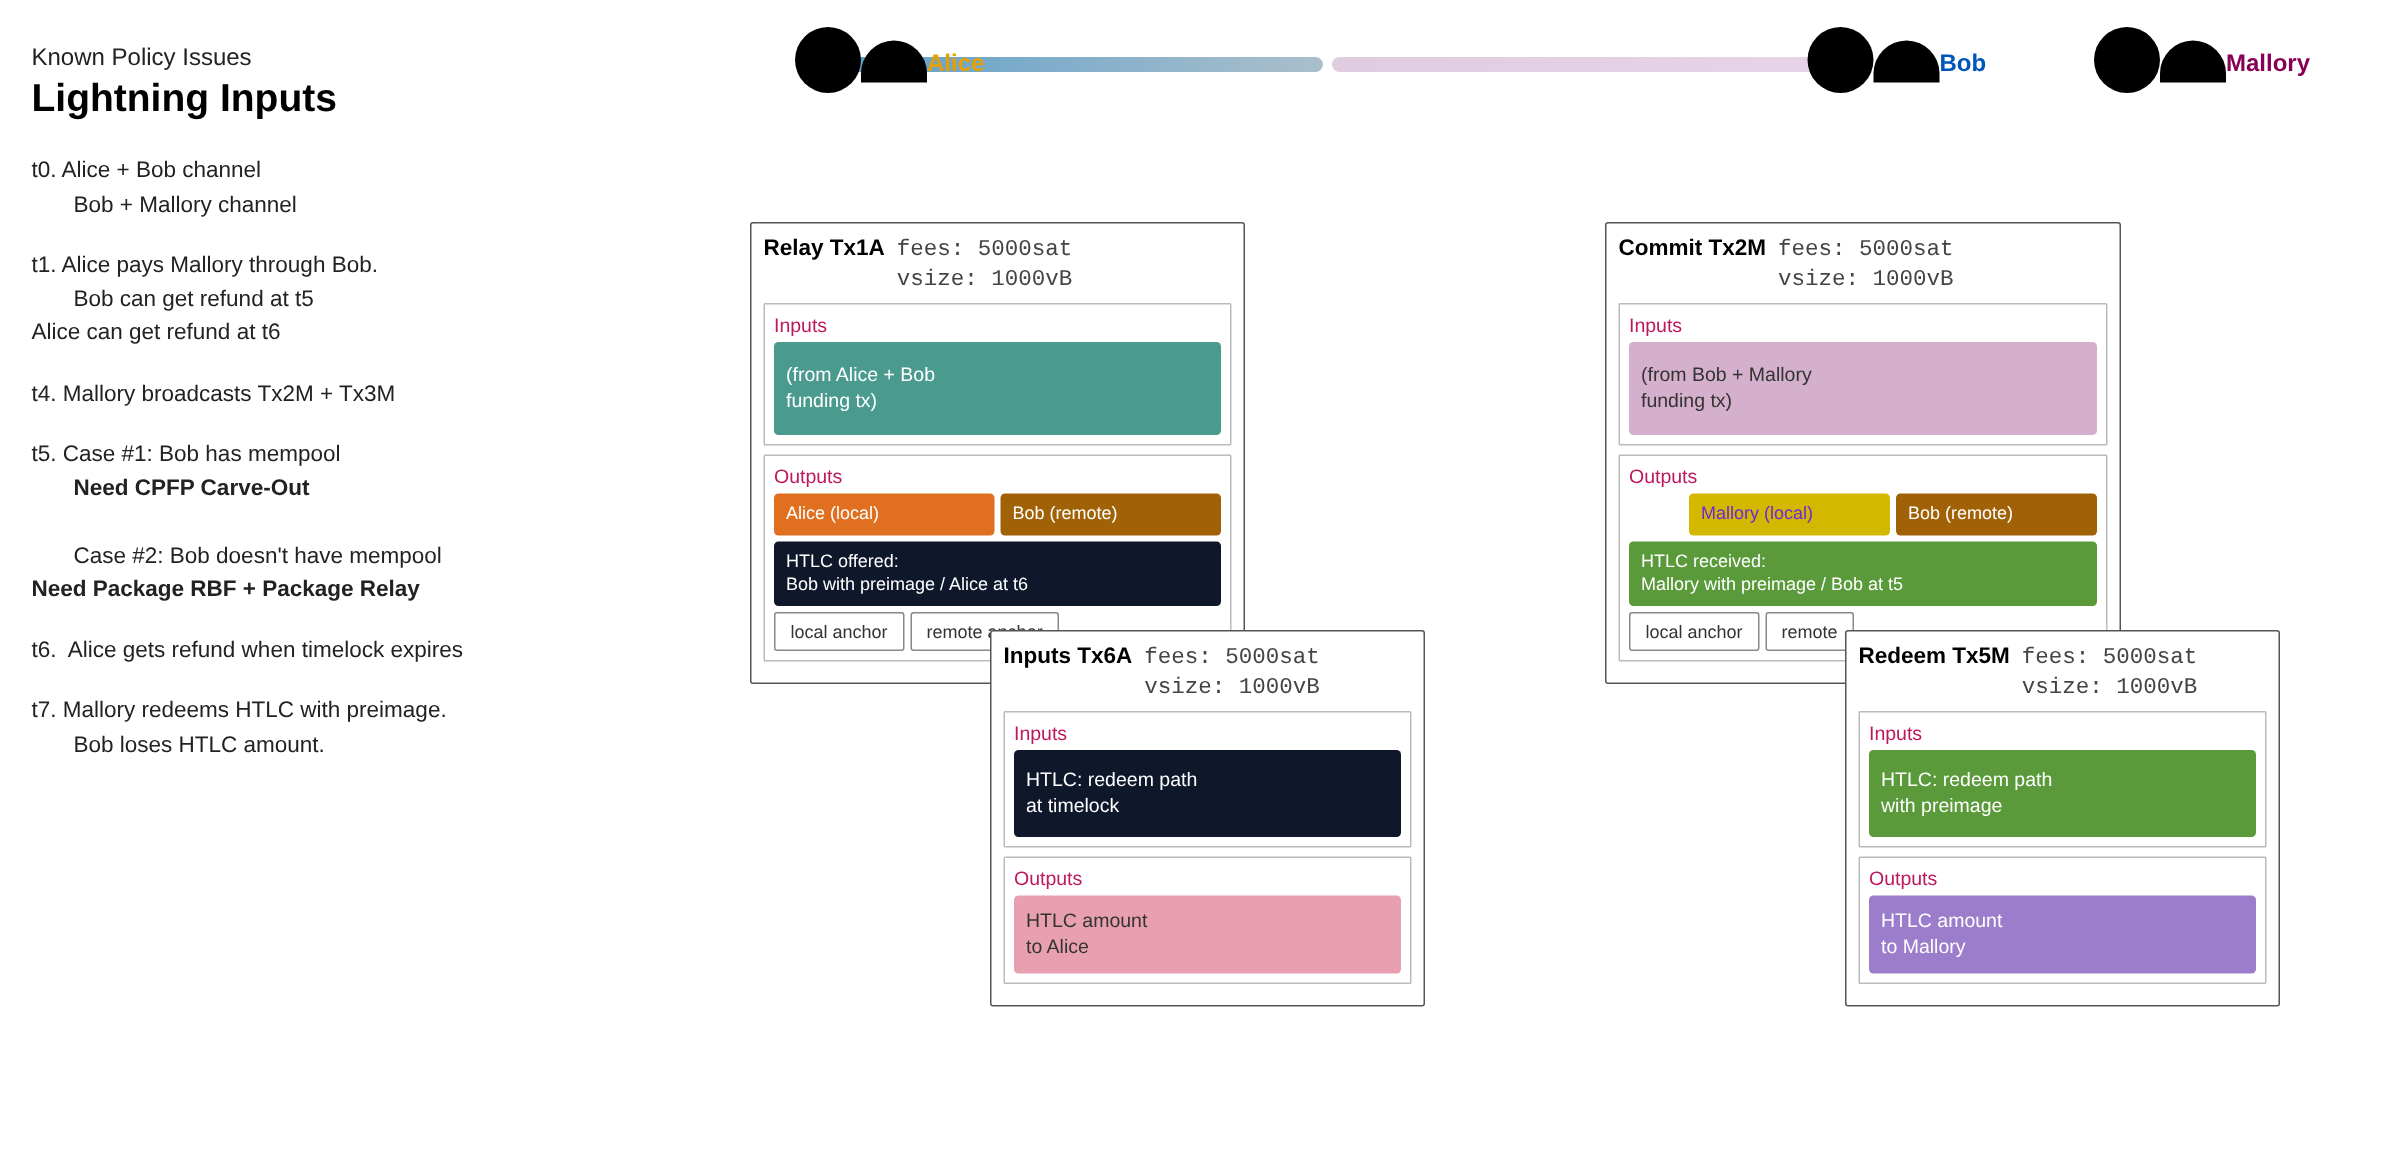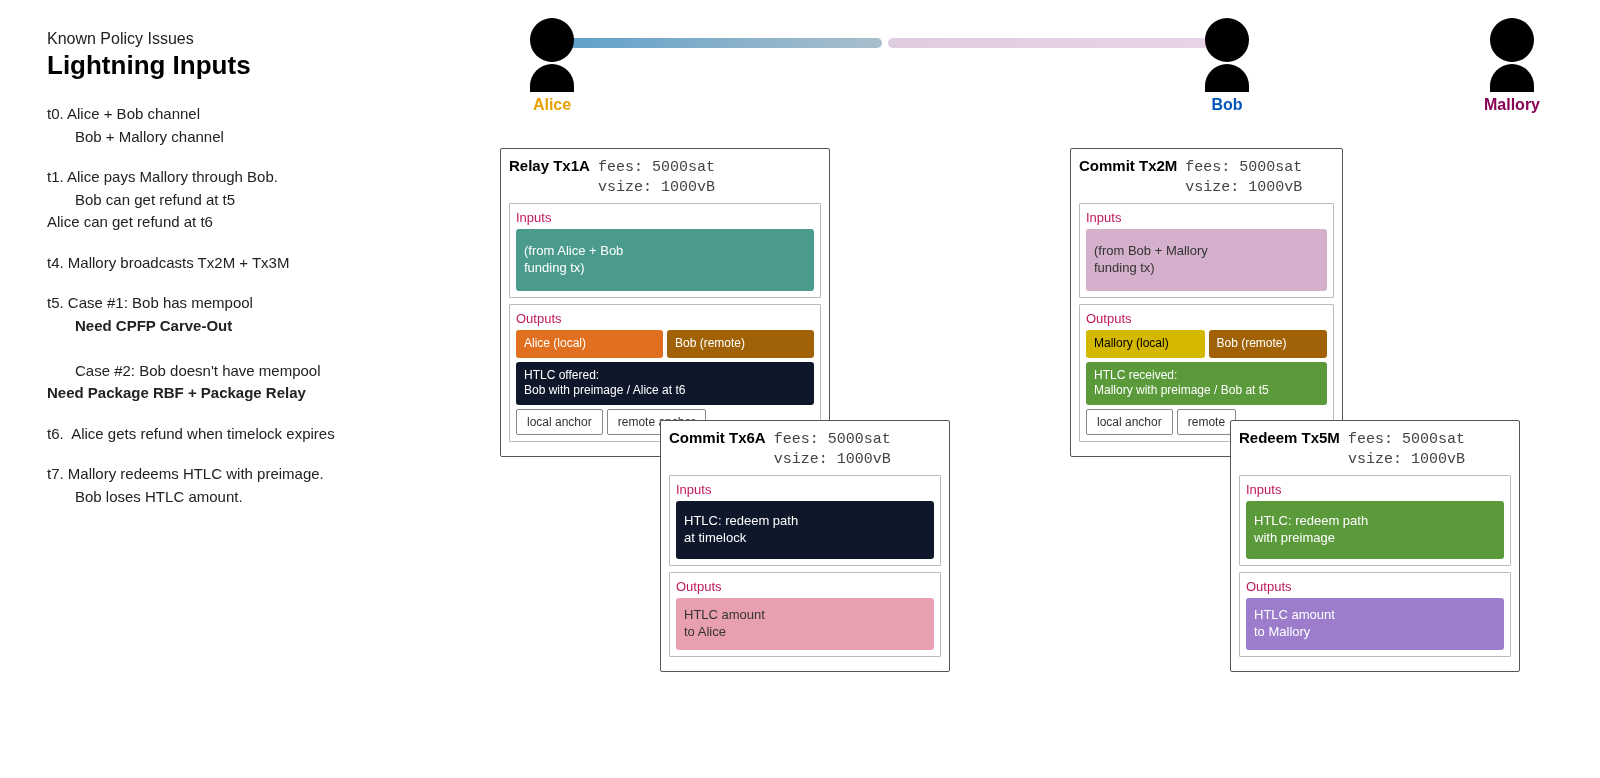--- a/index.html
+++ b/index.html
@@ -9,21 +9,21 @@
       width: 1600px;
       height: 778px;
       overflow: hidden;
       display: flex;
       flex-direction: row;
     }
 
     
     #left-panel {
       width: 440px;
-      padding: 30px 20px 20px 47px;
+      padding: 30px 20px 20px 21px;
       flex-shrink: 0;
     }
     .subtitle {
       font-size: 16px;
       font-weight: normal;
       color: #222;
       margin-bottom: 2px;
     }
     .main-title {
       font-size: 26px;
@@ -56,21 +56,21 @@
       position: absolute;
       top: 18px;
       left: 80px;
       right: 60px;
       display: flex;
       align-items: center;
       justify-content: space-between;
     }
     .actor {
       display: flex;
-      flex-direction: column;
+      flex-direction: row;
       align-items: center;
       position: relative;
       z-index: 2;
     }
     .actor-head {
       width: 44px;
       height: 44px;
       border-radius: 50%;
       background: #000;
       margin-bottom: 2px;
@@ -158,21 +158,21 @@
       border-radius: 3px;
       padding: 6px 8px;
       font-size: 12px;
       color: #fff;
       font-weight: 500;
       line-height: 1.3;
     }
     .out-teal    { background: #4a9b8e; }
     .out-orange  { background: #e07020; }
     .out-blue    { background: #a16207; }
-    .out-yellow  { background: #d4b800; color: #000000; }
+    .out-yellow  { background: #d4b800; color: #6d28d9; margin-left: 40px; }
     .out-green   { background: #5a9a3a; }
     .out-pink    { background: #0f172a; }
     .out-lav     { background: #9b7dcc; }
     .out-lt-pink { background: #e8a0b0; color: #333; }
 
     .anchor-row {
       display: flex;
       gap: 4px;
     }
     .anchor-box {
@@ -275,21 +275,21 @@
           HTLC offered:<br>Bob with preimage / Alice at t6
         </div>
         <div class="anchor-row">
           <div class="anchor-box">local anchor</div>
           <div class="anchor-box">remote anchor</div>
         </div>
       </div>
     </div>
   </div>
 
-  <div class="tx-container" style="top: 148px; left: 630px; width: 273px;">
+  <div class="tx-container" style="top: 148px; left: 630px; width: 344px;">
     <div class="tx-box">
       <div class="tx-title-row">
         <span class="tx-title">Commit Tx2M</span>
         <span class="tx-meta">
           <span>fees: 5000sat</span><br>
           <span>vsize: 1000vB</span>
         </span>
       </div>
 
       <div class="section-block">
@@ -312,21 +312,21 @@
           <div class="anchor-box">local anchor</div>
           <div class="anchor-box">remote</div>
         </div>
       </div>
     </div>
   </div>
 
   <div class="tx-container" style="top: 420px; left: 220px; width: 290px;">
     <div class="tx-box">
       <div class="tx-title-row">
-        <span class="tx-title">Commit Tx6A</span>
+        <span class="tx-title">Inputs Tx6A</span>
         <span class="tx-meta">
           <span>fees: 5000sat</span><br>
           <span>vsize: 1000vB</span>
         </span>
       </div>
 
       <div class="section-block">
         <div class="section-label">Inputs</div>
         <div class="out-box out-pink" style="width:100%; height:58px; font-size:13px; display:flex; align-items:center;">
           HTLC: redeem path<br>at timelock

